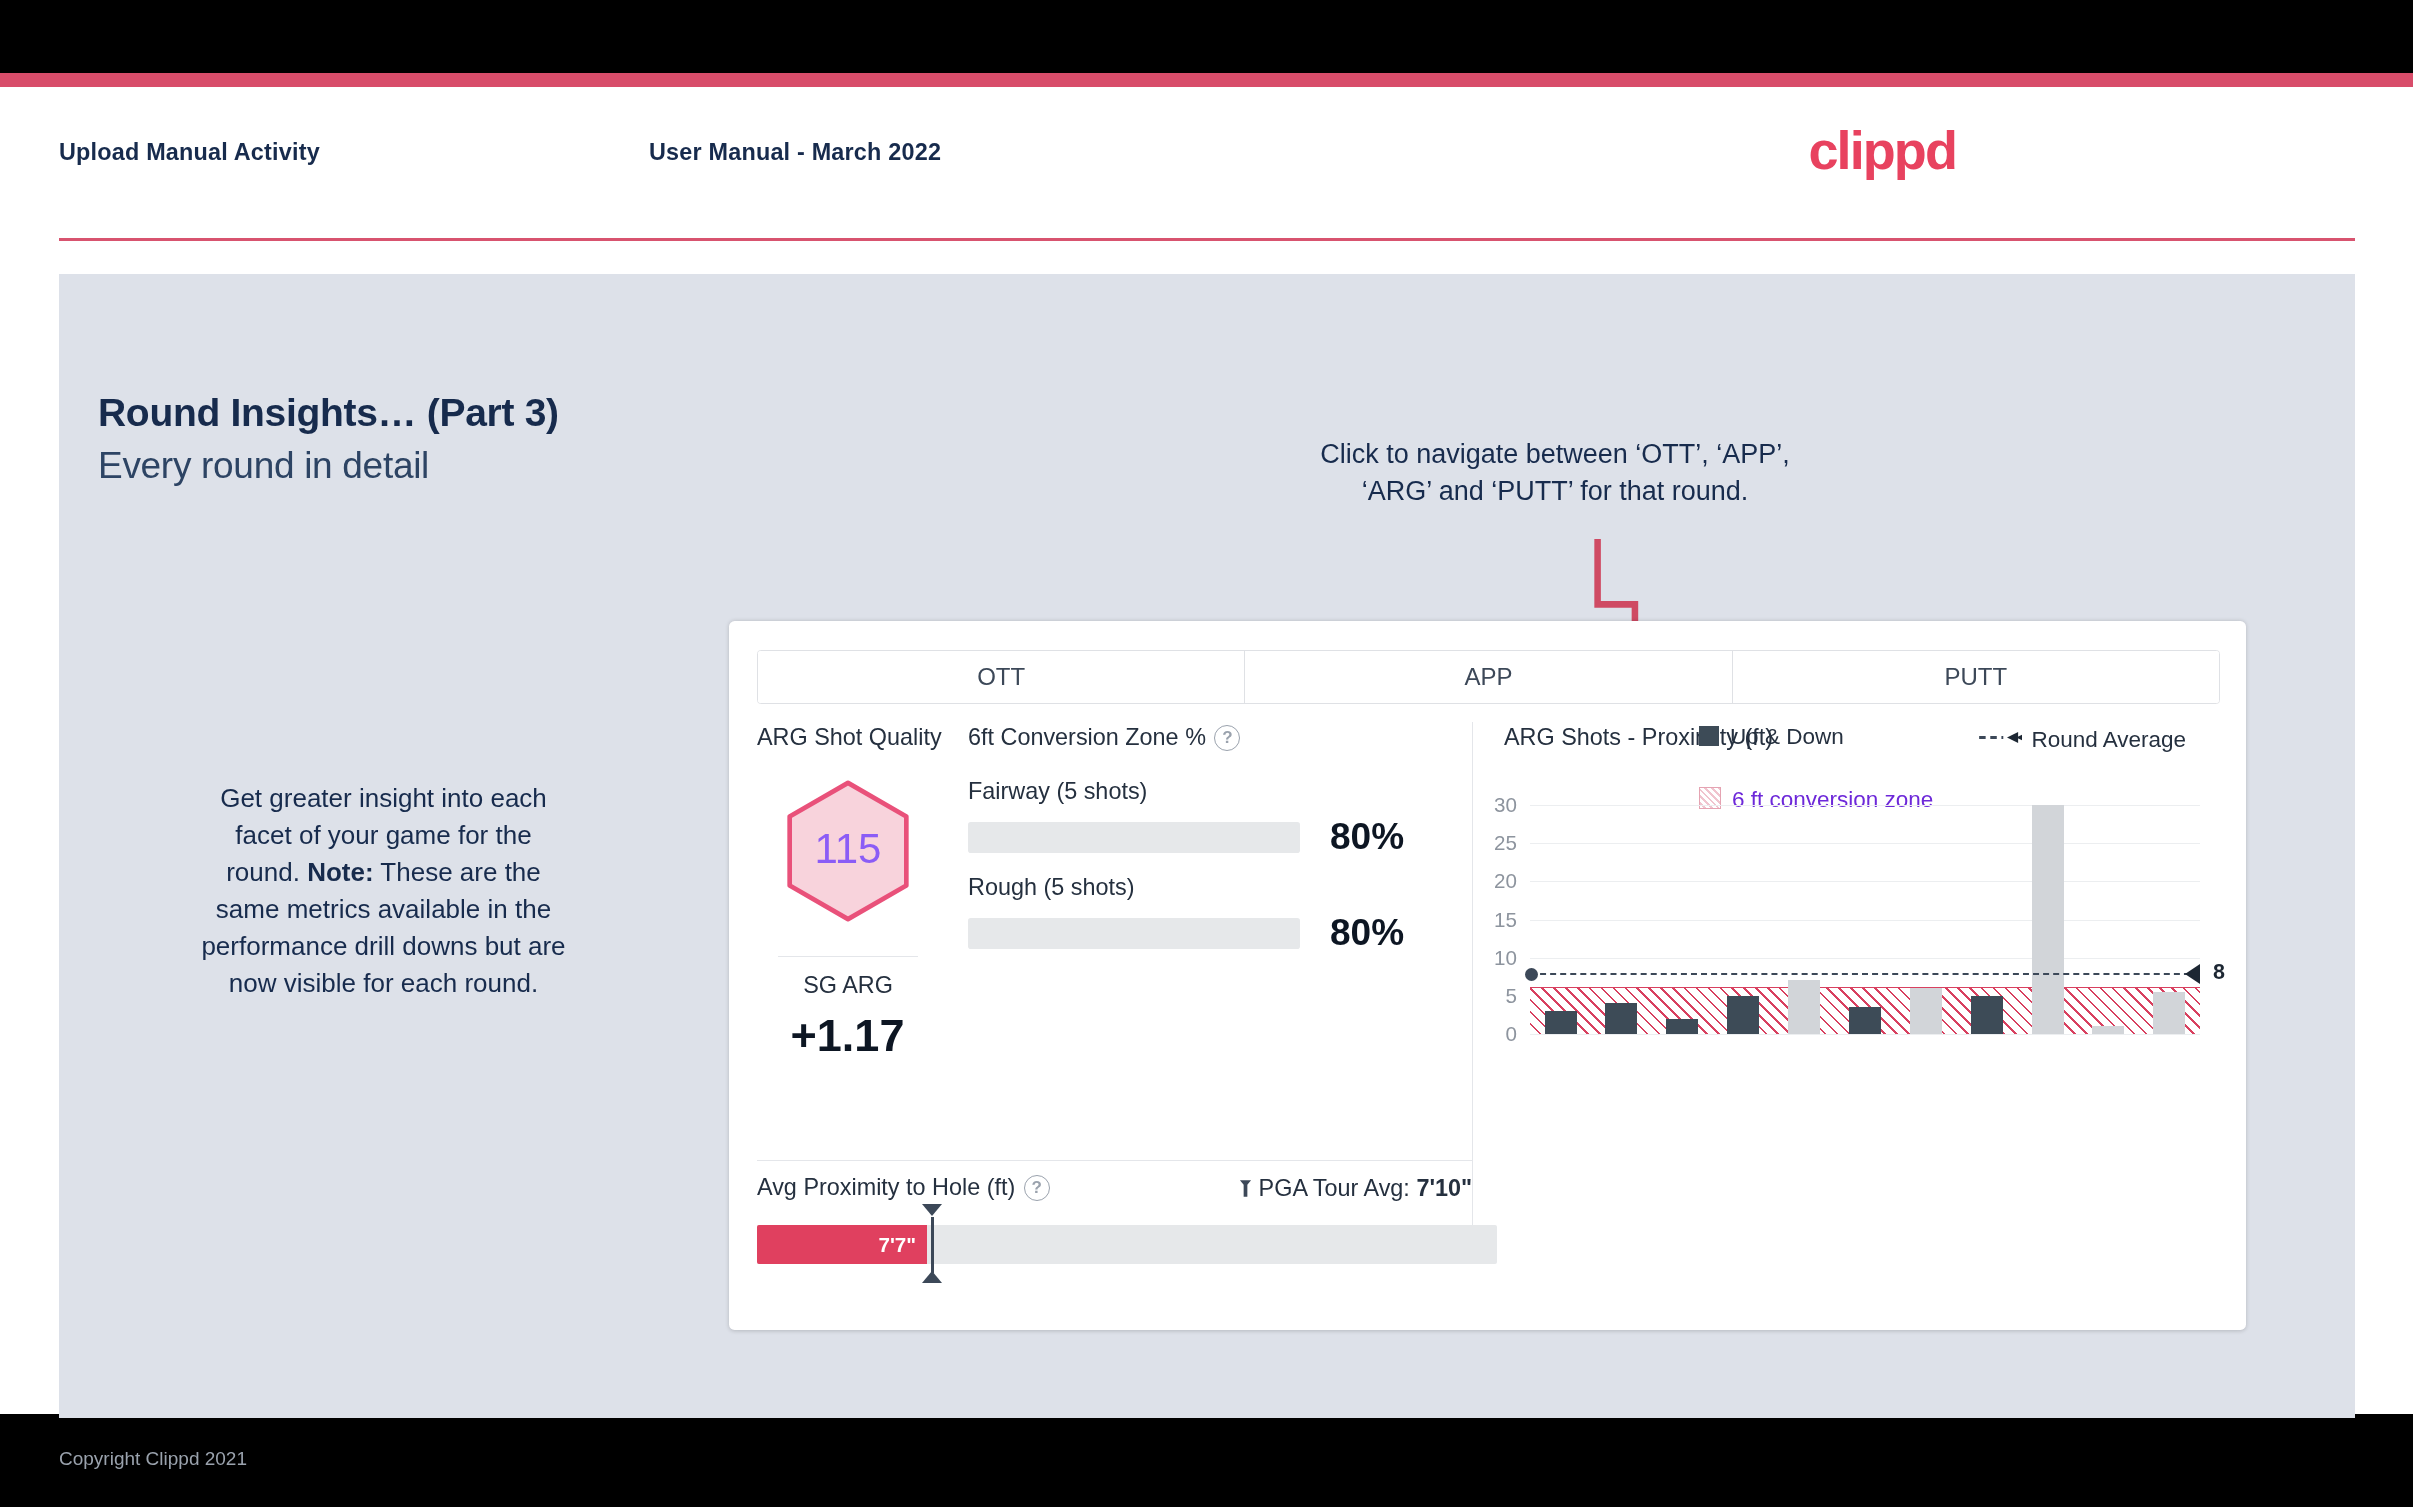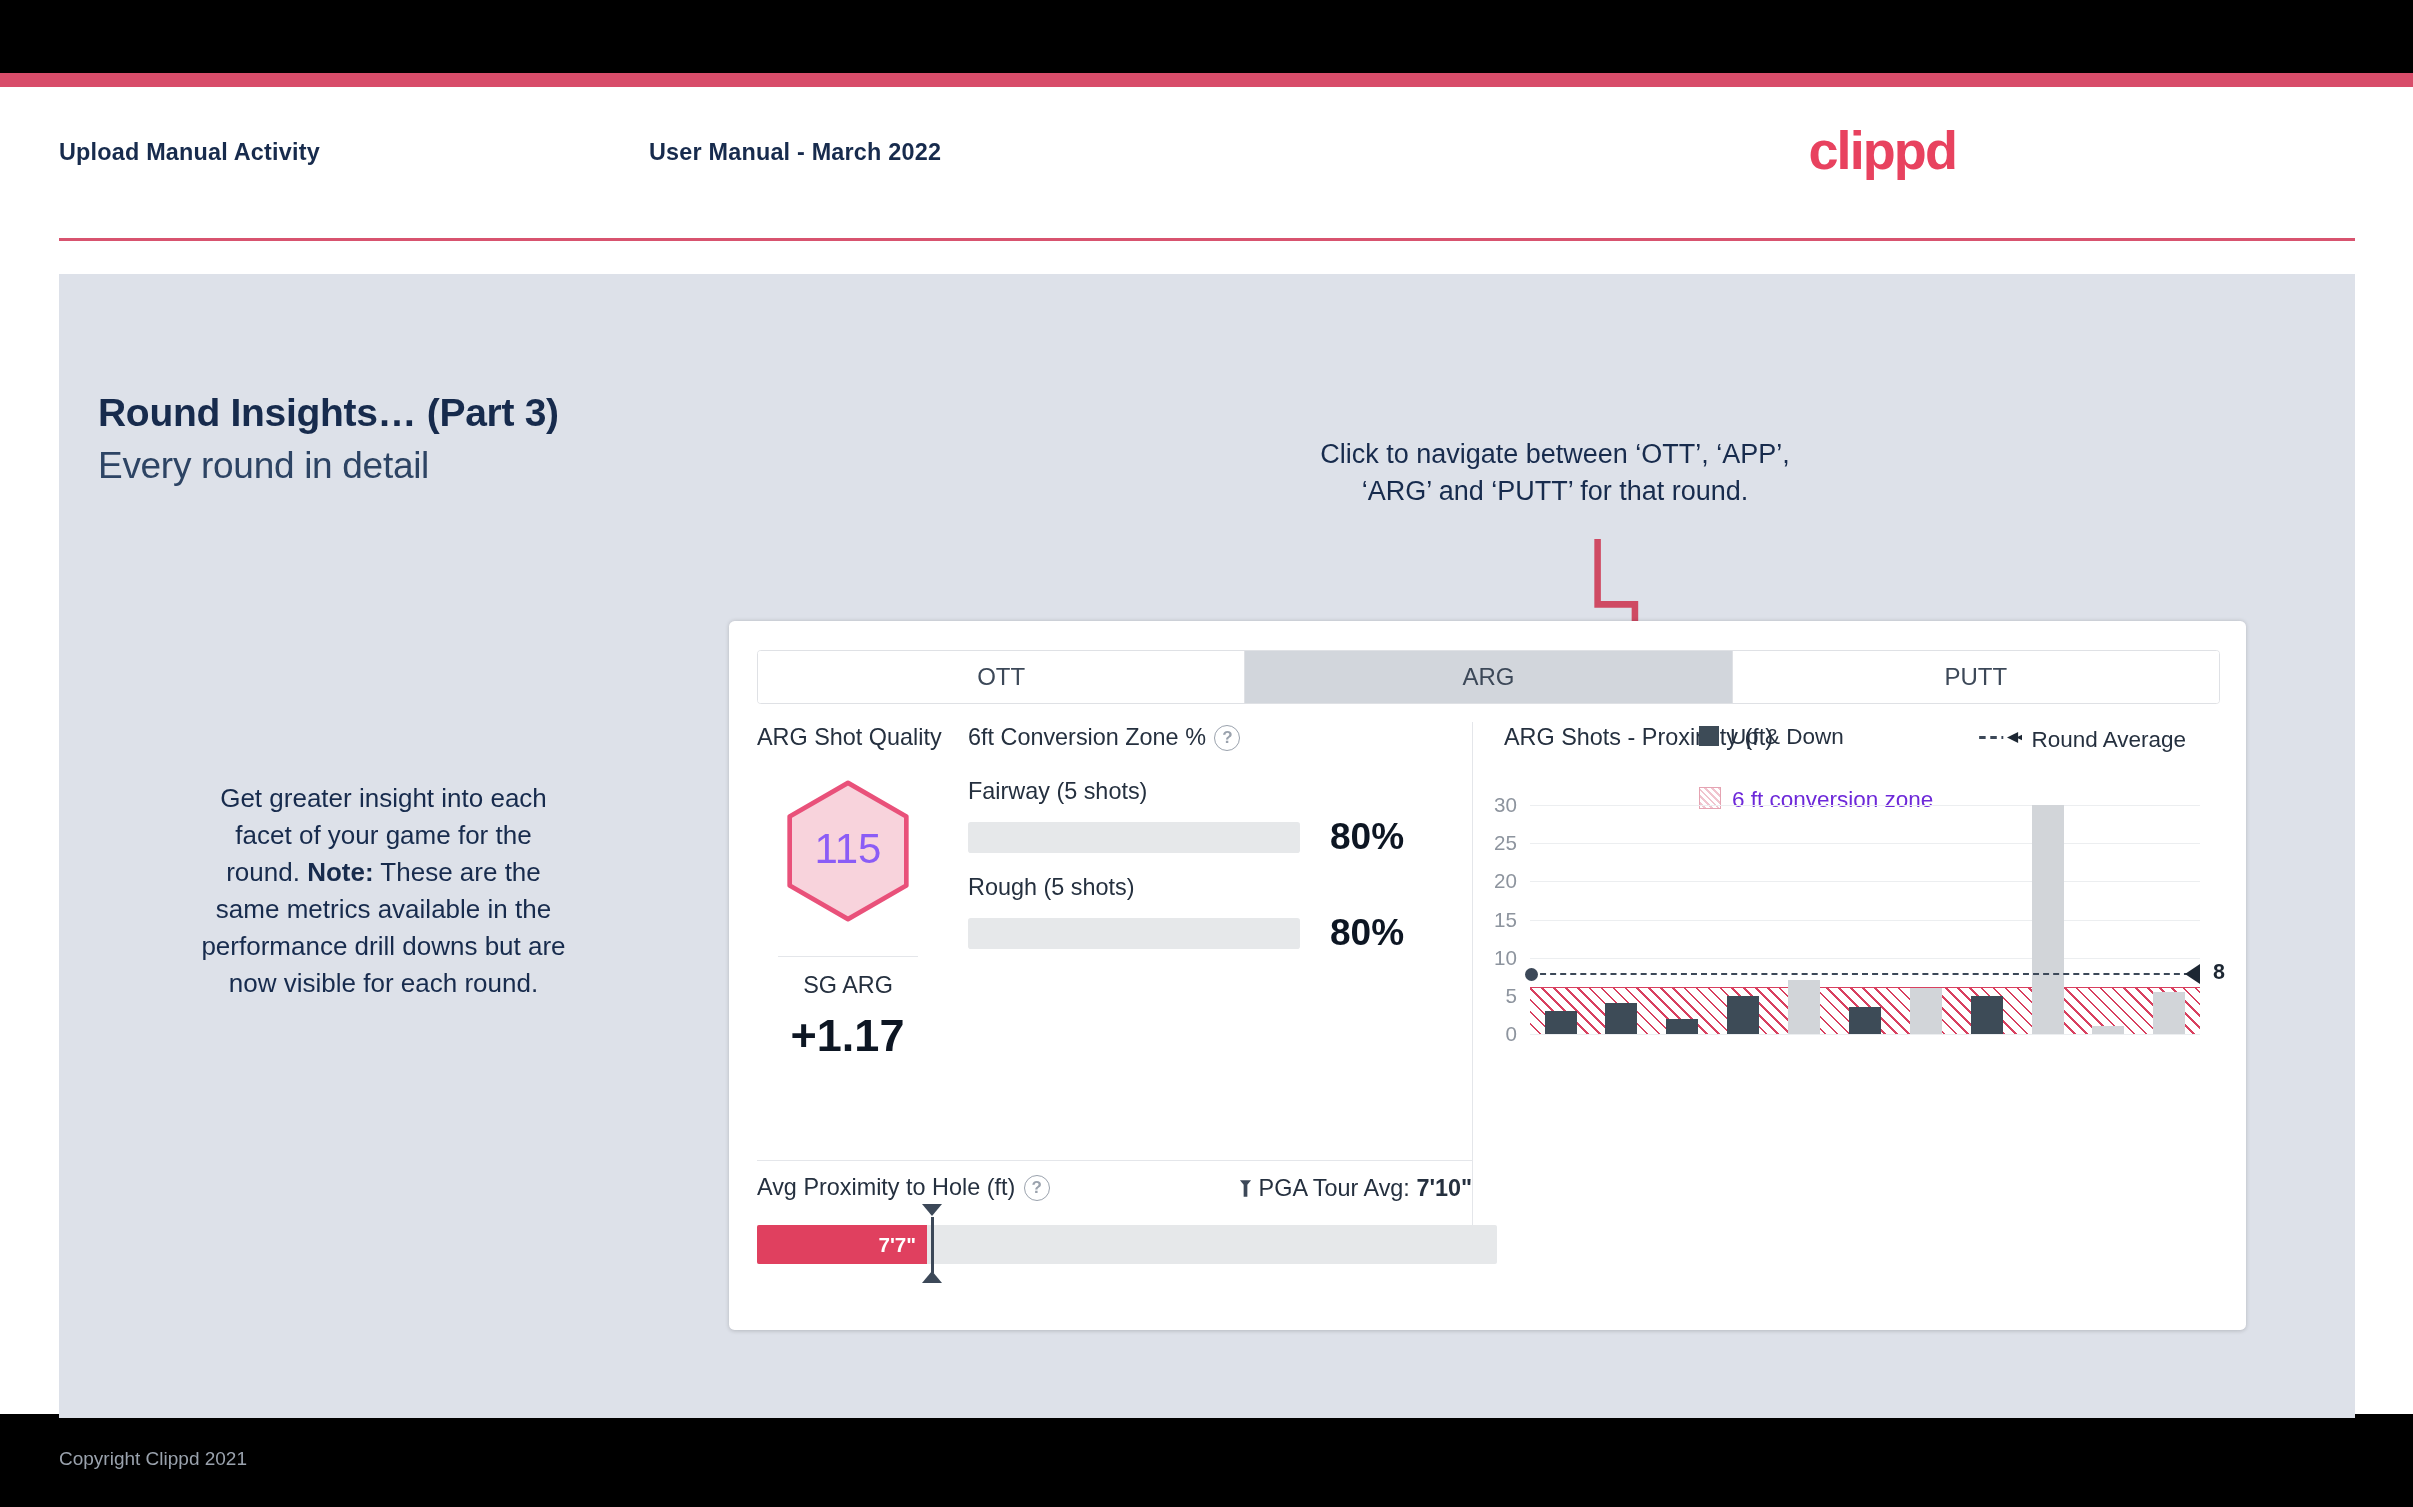--- a/index.html
+++ b/index.html
@@ -122,21 +122,21 @@
   <div class="para">
     <span>Get greater insight into each facet of your game for the round. </span><b>Note:</b><span> These are the same metrics available in the performance drill downs but are now visible for each round.</span>
   </div>
 
   <div class="copyright">Copyright Clippd 2021</div>
 
   <div class="card">
 
     <div class="tabs">
       <div class="tab">OTT</div>
-      <div class="tab active">ARG</div>
+      <div class="tab">APP</div>
       <div class="tab">PUTT</div>
     </div>
 
     <div class="vdiv"></div>
     <div class="sep" style="left:28px;top:539px;width:715px;"></div>
 
     <div class="lbl sq-label">ARG Shot Quality</div>
 
     <div class="hex">
       <svg width="126" height="142" viewBox="0 0 135 152">

